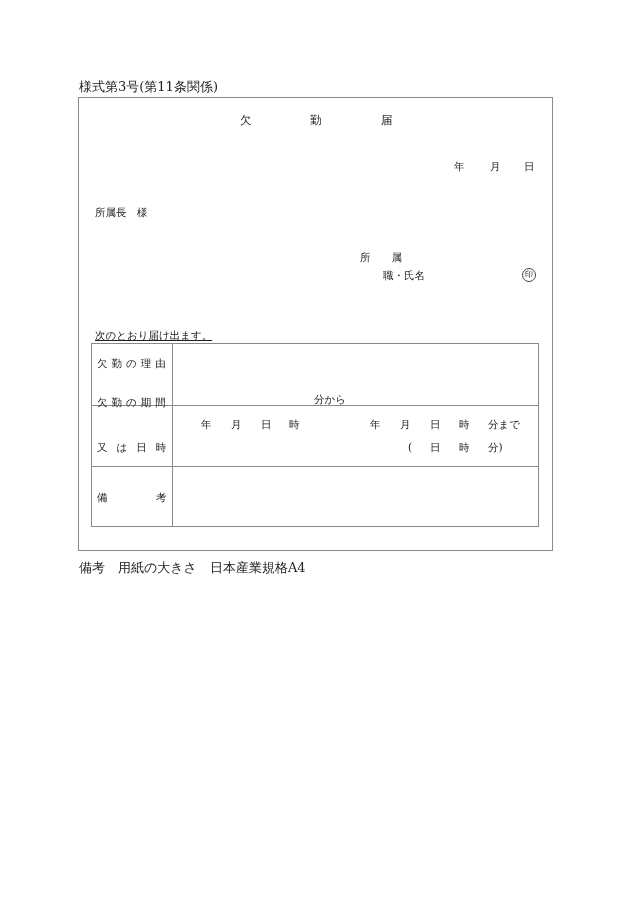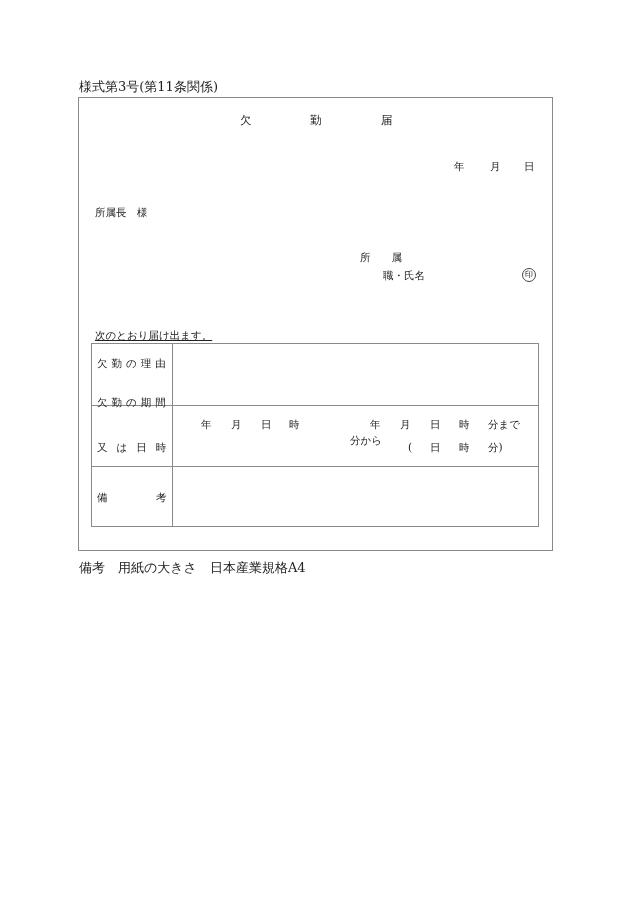--- a/index.html
+++ b/index.html
@@ -58,21 +58,21 @@
 <div class="cell" style="left:173px; top:344px; width:365px; height:61px;"></div>
 
 <span class="abs t10 lbl" style="left:97px; top:396px;font-family:Liberation Mono, monospace;">欠勤の期間</span>
 <span class="abs t10" style="left:97px; top:440px; letter-spacing:9px;text-align:right;">又は日時</span>
 <div class="cell" style="left:173px; top:406px; width:365px; height:60px;"></div>
 
 <span class="abs t10" style="left:201px; top:417px;">年</span>
 <span class="abs t10" style="left:231px; top:417px;">月</span>
 <span class="abs t10" style="left:261px; top:417px;">日</span>
 <span class="abs t10" style="left:289px; top:417px;">時</span>
-<span class="abs t10" style="left:314px; top:433px;margin-left:36px;">分から</span>
+<span class="abs t10" style="left:314px; top:392px;">分から</span>
 
 <span class="abs t10" style="left:370px; top:417px;">年</span>
 <span class="abs t10" style="left:400px; top:417px;">月</span>
 <span class="abs t10" style="left:430px; top:417px;">日</span>
 <span class="abs t10" style="left:459px; top:417px;">時</span>
 <span class="abs t10" style="left:488px; top:417px;">分まで</span>
 
 <span class="abs t10" style="left:408px; top:440px;">(</span>
 <span class="abs t10" style="left:430px; top:440px;">日</span>
 <span class="abs t10" style="left:459px; top:440px;">時</span>

